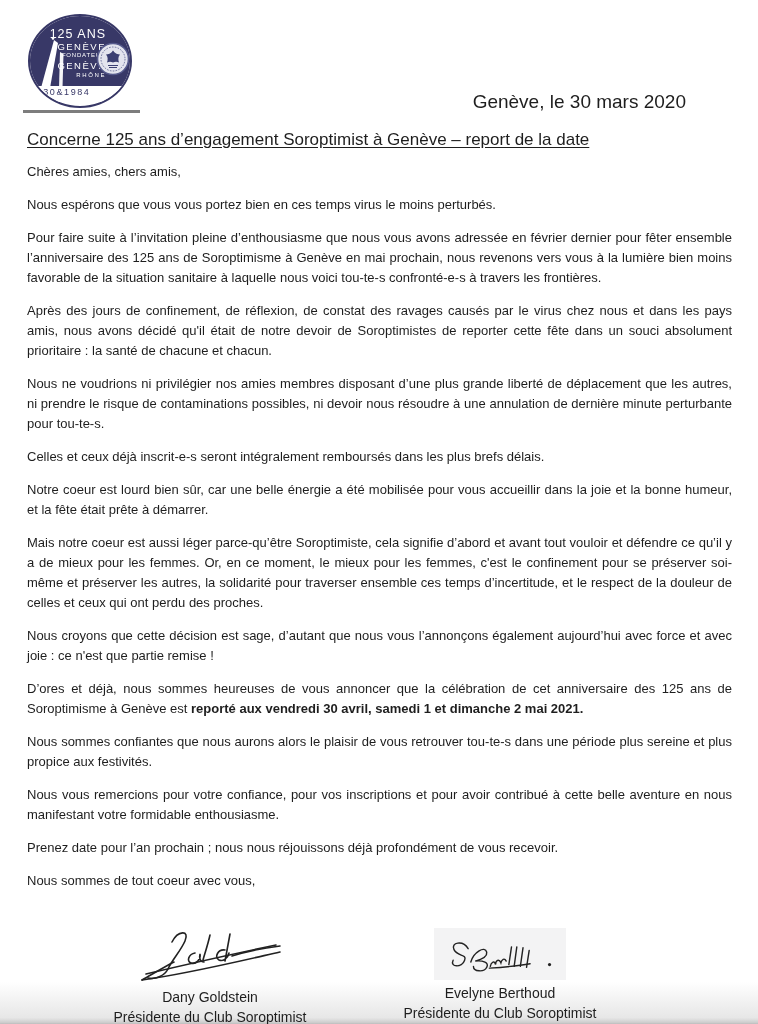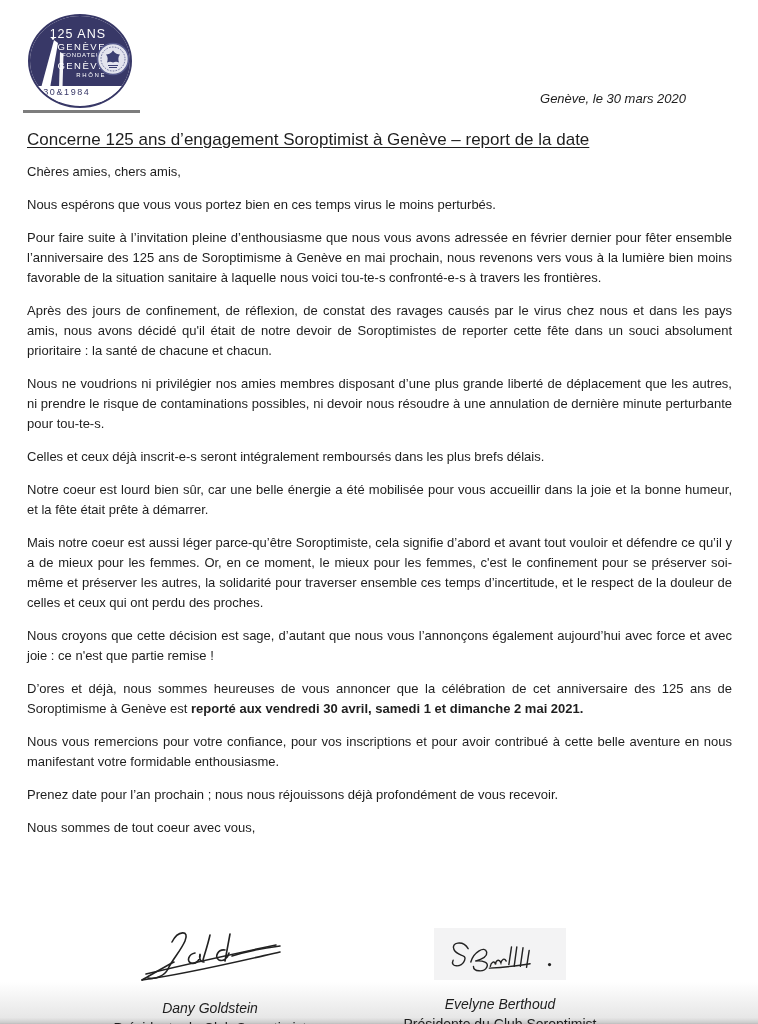--- a/index.html
+++ b/index.html
@@ -22,34 +22,34 @@
   .lt3{font-size:6px;letter-spacing:0.8px;line-height:7.5px;}
   .lt4{font-size:9.5px;letter-spacing:1.5px;line-height:11px;}
   .lt5{font-size:6px;letter-spacing:1.6px;line-height:8px;}
   .logo-seal{position:absolute;left:66px;top:26px;z-index:4;}
   .logo-band{
     position:absolute;left:0;right:0;top:70px;height:16px;background:#ffffff;z-index:3;
     text-align:left;font-size:9px;letter-spacing:1.6px;color:#383867;line-height:13px;
   }
   .logo-rule{position:absolute;left:-5px;top:96px;width:117px;height:3px;background:#7d7d7d;}
   
-  .date-line{position:absolute;right:72px;top:91px;font-size:13px;text-align:right;font-style:italic;}
+  .date-line{position:absolute;right:72px;top:91px;font-size:19px;text-align:right;}
   .subject{position:absolute;left:27px;top:130px;font-size:17px;text-decoration:underline;text-underline-offset:2px;}
   
   .letter-body{position:absolute;left:27px;top:162px;width:705px;font-size:13px;line-height:20px;}
   .letter-body p{margin:0 0 13px 0;text-align:justify;}
   .letter-body p.no-justify{text-align:left;}
   .letter-body strong{font-weight:700;}
   
   .sig-block{position:absolute;width:240px;text-align:center;z-index:2;}
   .sig-left{left:90px;top:922px;}
   .sig-right{left:380px;top:922px;}
   .sig-svg{display:block;margin:0 auto;}
   .sig-box{width:132px;height:52px;background:#f3f3f4;margin:6px auto 2px auto;display:flex;align-items:center;justify-content:center;}
-  .sig-name{font-size:14px;line-height:20px;margin-top:14px;font-style:italic;}
+  .sig-name{font-size:14px;line-height:20px;margin-top:3px;}
   .sig-title{font-size:14px;line-height:20px;}
   
   .bottom-shade{
     position:absolute;left:0;right:0;bottom:0;height:42px;z-index:1;
     background:linear-gradient(180deg, rgba(240,240,240,0) 0%, #efefef 55%, #e7e7e7 85%, #cfcfcf 96%, #bdbdbd 100%);
   }
 </style>
 </head>
 <body>
 
@@ -86,20 +86,21 @@
   <p class="no-justify">Chères amies, chers amis,</p>
   <p>Nous espérons que vous vous portez bien en ces temps virus le moins perturbés.</p>
   <p>Pour faire suite à l’invitation pleine d’enthousiasme que nous vous avons adressée en février dernier pour fêter ensemble l’anniversaire des 125 ans de Soroptimisme à Genève en mai prochain, nous revenons vers vous à la lumière bien moins favorable de la situation sanitaire à laquelle nous voici tou-te-s confronté-e-s à travers les frontières.</p>
   <p>Après des jours de confinement, de réflexion, de constat des ravages causés par le virus chez nous et dans les pays amis, nous avons décidé qu'il était de notre devoir de Soroptimistes de reporter cette fête dans un souci absolument prioritaire : la santé de chacune et chacun.</p>
   <p>Nous ne voudrions ni privilégier nos amies membres disposant d’une plus grande liberté de déplacement que les autres, ni prendre le risque de contaminations possibles, ni devoir nous résoudre à une annulation de dernière minute perturbante pour tou-te-s.</p>
   <p>Celles et ceux déjà inscrit-e-s seront intégralement remboursés dans les plus brefs délais.</p>
   <p>Notre coeur est lourd bien sûr, car une belle énergie a été mobilisée pour vous accueillir dans la joie et la bonne humeur, et la fête était prête à démarrer.</p>
   <p>Mais notre coeur est aussi léger parce-qu’être Soroptimiste, cela signifie d’abord et avant tout vouloir et défendre ce qu’il y a de mieux pour les femmes. Or, en ce moment, le mieux pour les femmes, c'est le confinement pour se préserver soi-même et préserver les autres, la solidarité pour traverser ensemble ces temps d’incertitude, et le respect de la douleur de celles et ceux qui ont perdu des proches.</p>
   <p>Nous croyons que cette décision est sage, d’autant que nous vous l’annonçons également aujourd’hui avec force et avec joie : ce n'est que partie remise !</p>
   <p><span>D’ores et déjà, nous sommes heureuses de vous annoncer que la célébration de cet anniversaire des 125 ans de Soroptimisme à Genève est </span><strong>reporté aux vendredi 30 avril, samedi 1 et dimanche 2 mai 2021.</strong></p>
+  <p>Nous sommes confiantes que nous aurons alors le plaisir de vous retrouver tou-te-s dans une période plus sereine et plus propice aux festivités.</p>
   <p>Nous vous remercions pour votre confiance, pour vos inscriptions et pour avoir contribué à cette belle aventure en nous manifestant votre formidable enthousiasme.</p>
   <p>Prenez date pour l’an prochain ; nous nous réjouissons déjà profondément de vous recevoir.</p>
   <p class="no-justify">Nous sommes de tout coeur avec vous,</p>
 </div>
 
 <div class="bottom-shade"></div>
 
 <div class="sig-block sig-left">
   <svg class="sig-svg" width="156" height="62" viewBox="0 0 156 62">
     <g fill="none" stroke="#222222" stroke-width="1.6" stroke-linecap="round">

